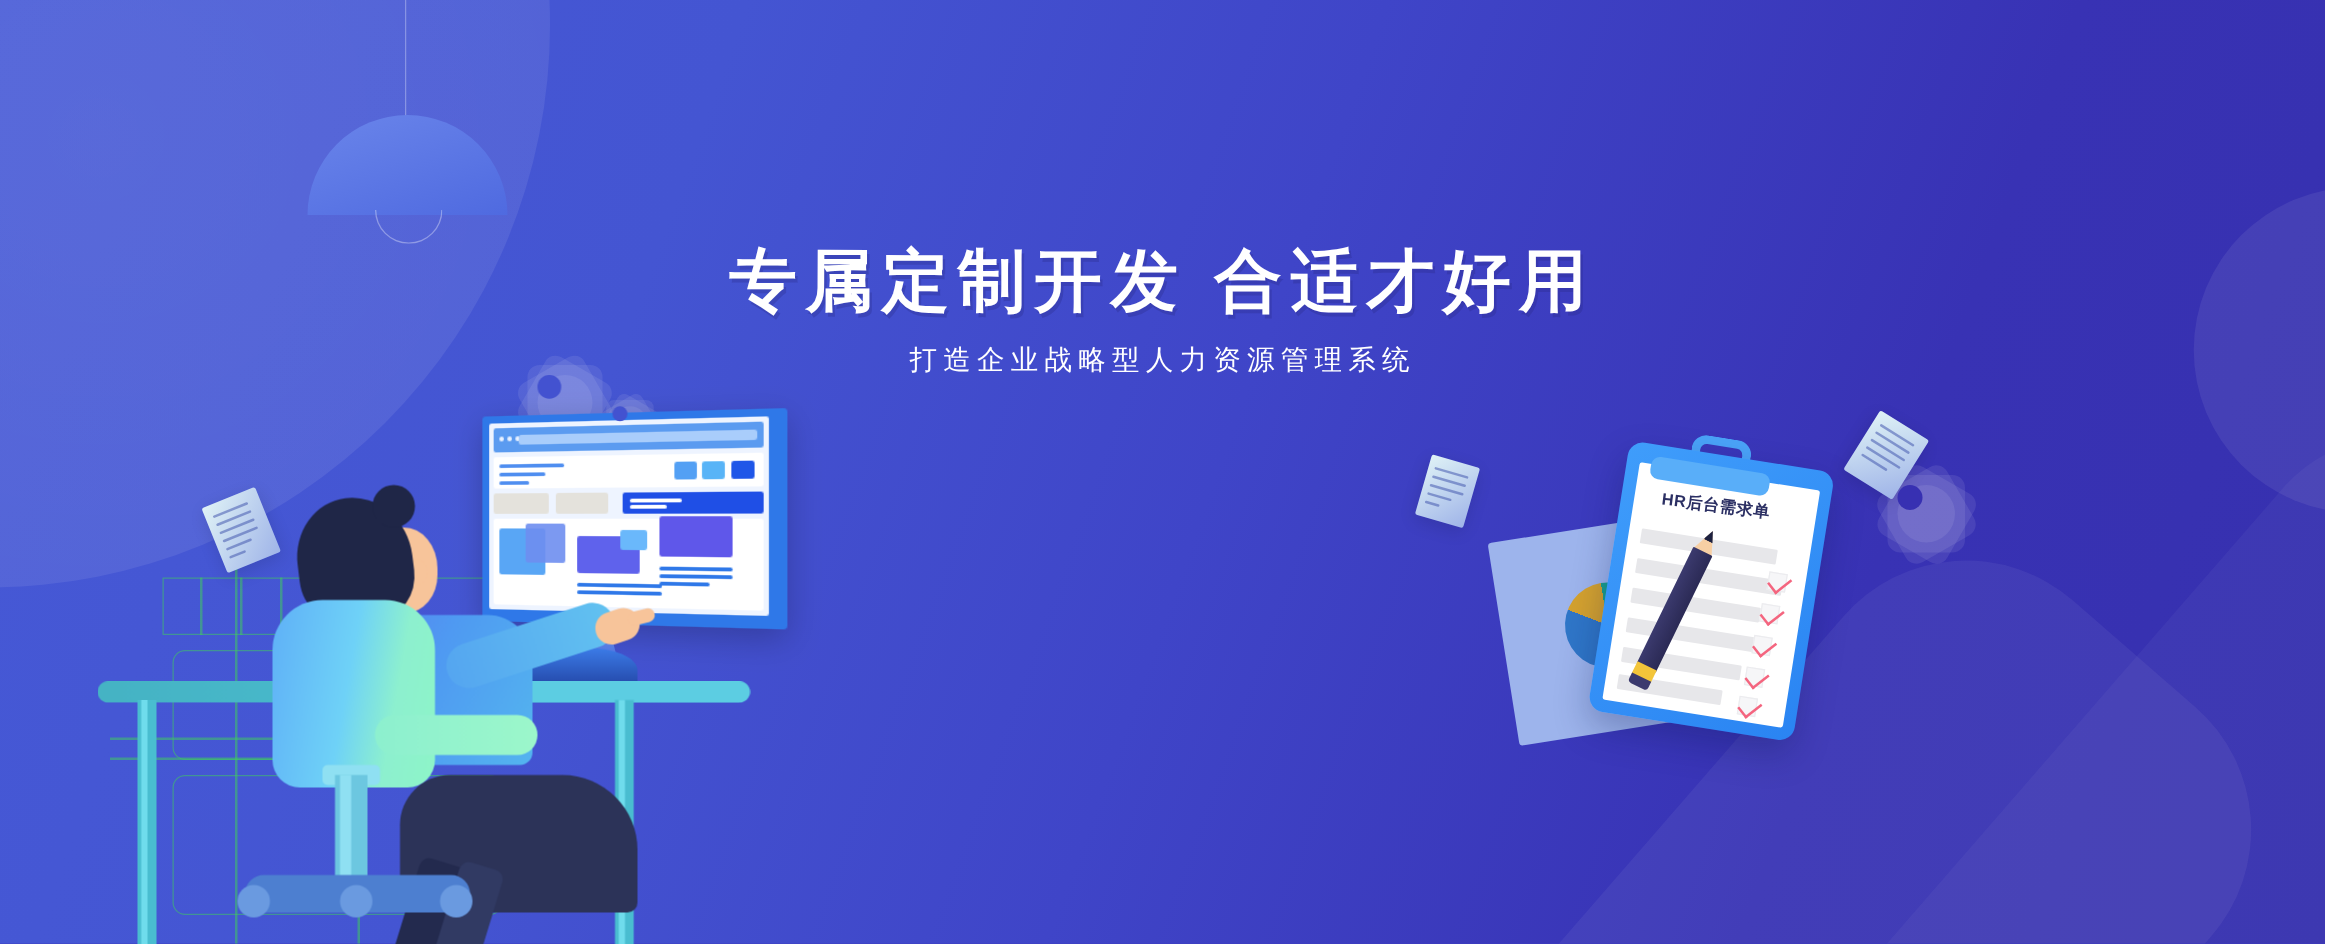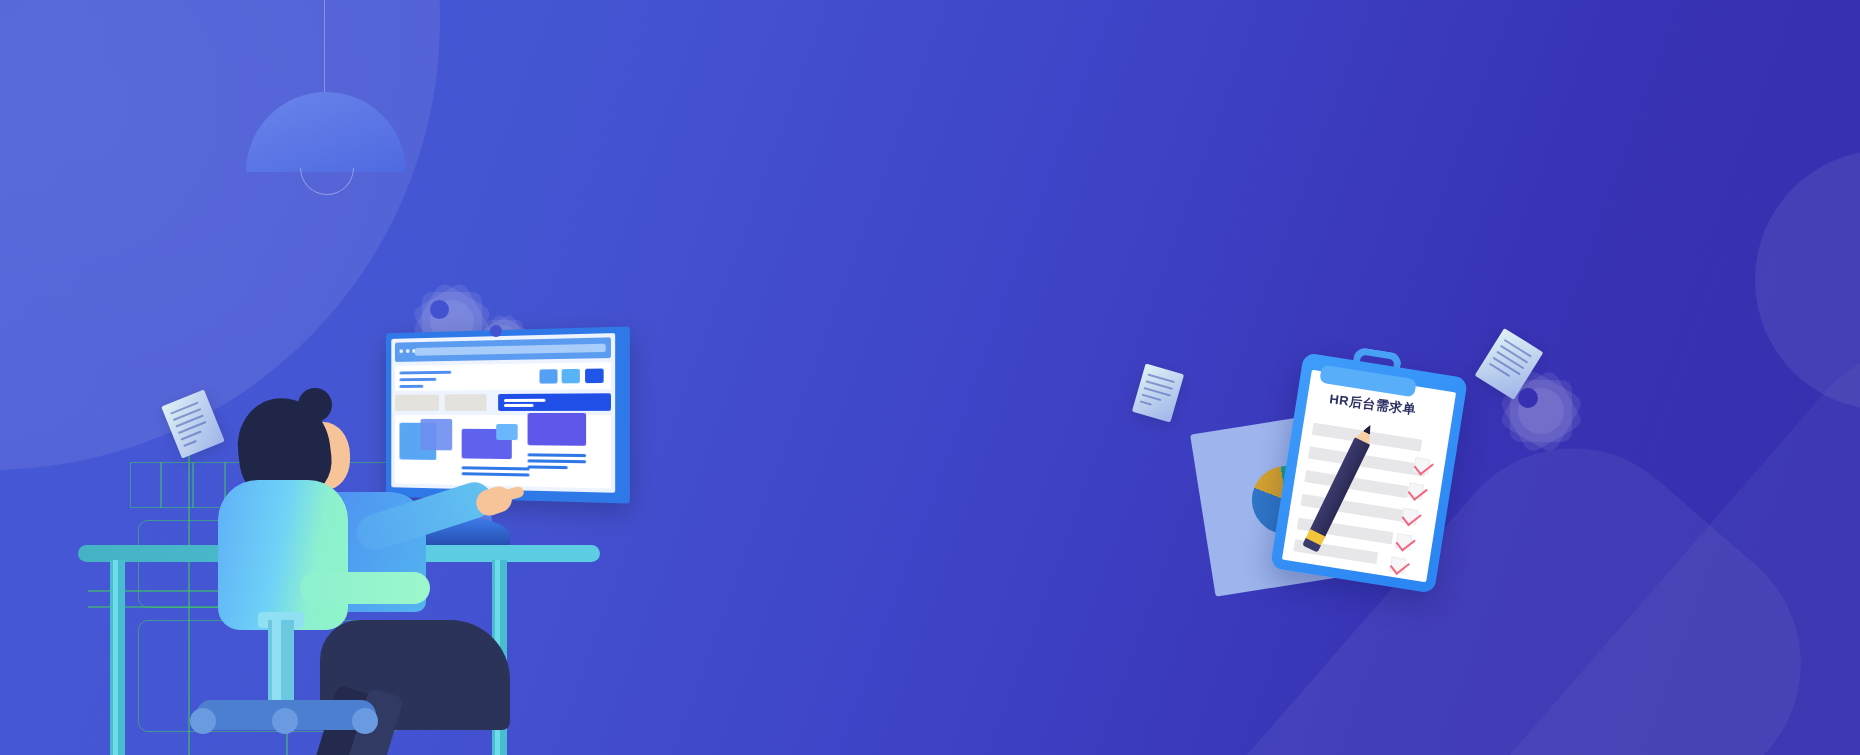--- a/index.html
+++ b/index.html
@@ -348,14 +348,18 @@
 
     <div class="pencil">
       <div class="p-tip"></div>
       <div class="p-lead"></div>
       <div class="p-body"></div>
       <div class="p-band"></div>
       <div class="p-eraser"></div>
     </div>
   </div>
 
+  <div class="hero-text">
+    <h1 class="headline">专属定制开发  合适才好用</h1>
+    <p class="subline">打造企业战略型人力资源管理系统</p>
+  </div>
 
 </div>
 
 </body></html>

